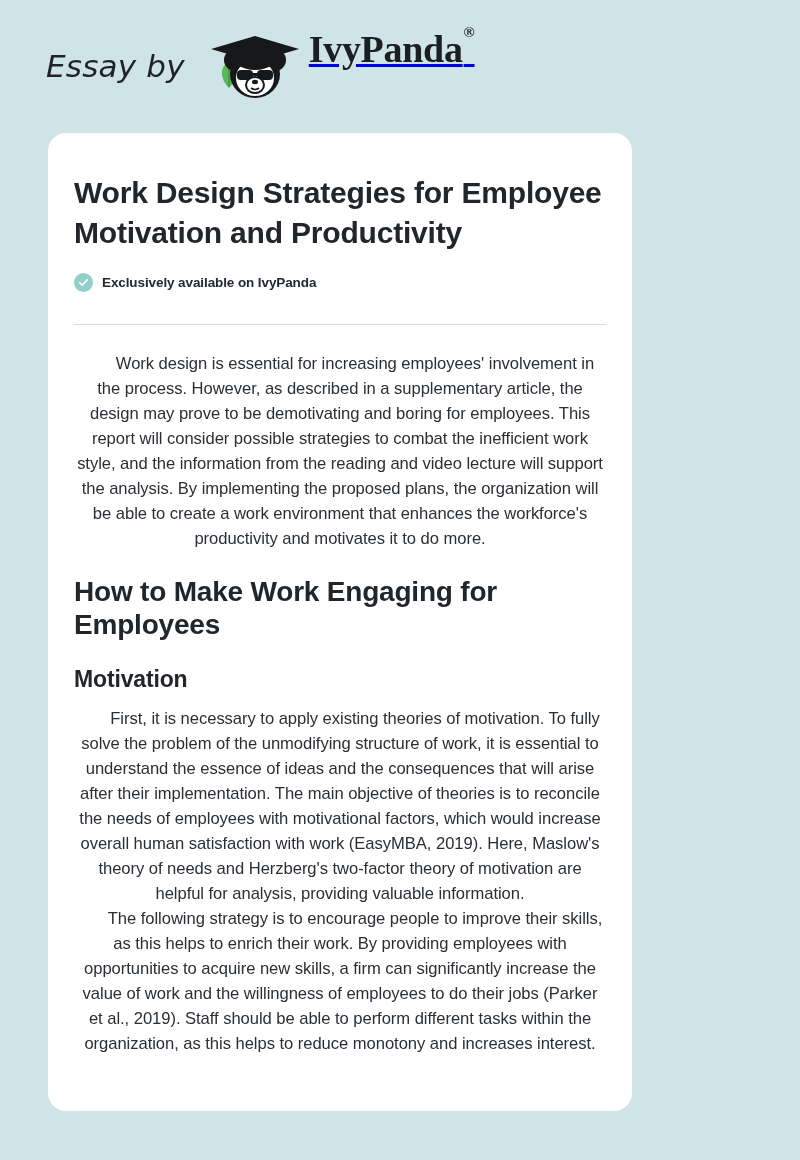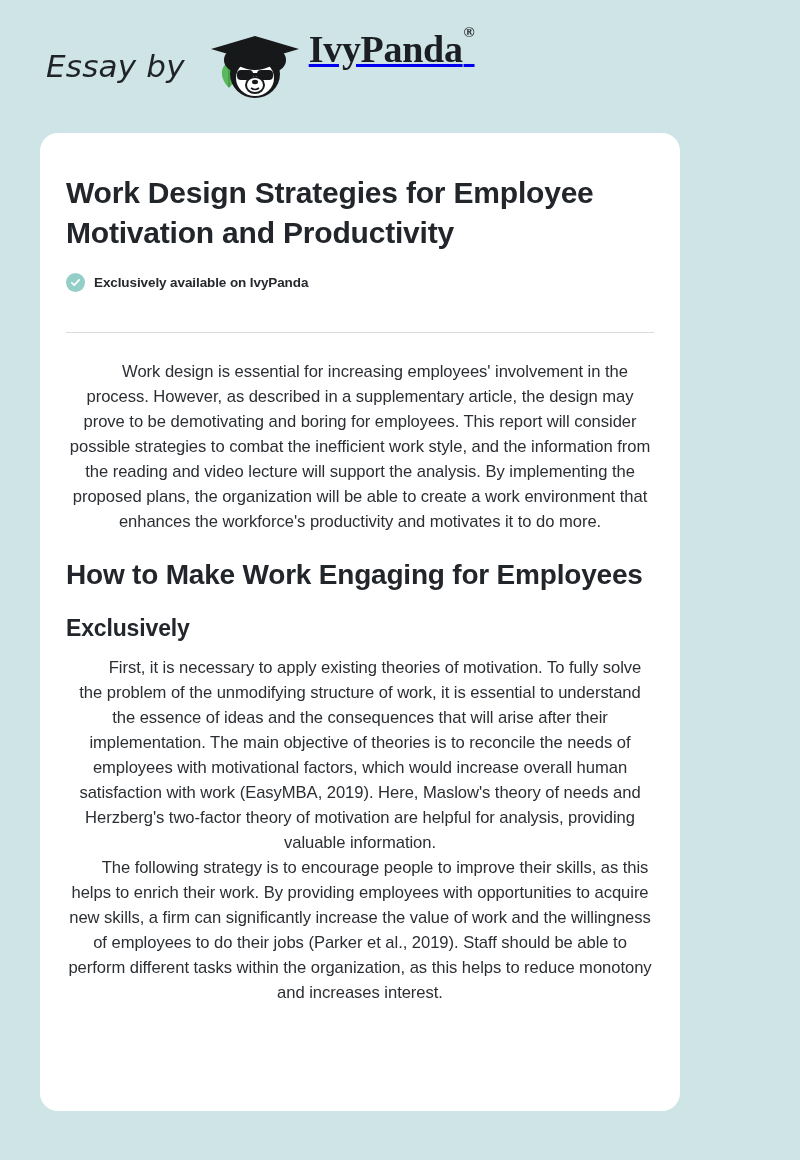--- a/index.html
+++ b/index.html
@@ -65,23 +65,23 @@
     font-weight: 700;
     vertical-align: super;
     position: relative;
     top: -11px;
     left: 1px;
   }
 
   
   .paper-card {
     position: absolute;
-    left: 40px;
+    left: 48px;
     top: 133px;
-    width: 640px;
+    width: 584px;
     height: 978px;
     background: #ffffff;
     border-radius: 18px;
     padding: 40px 26px 0 26px;
     overflow: hidden;
   }
 
   .paper-inner {
     padding: 0 0 0 0;
   }
@@ -93,21 +93,21 @@
     line-height: 1.33;
     letter-spacing: -0.2px;
     margin-bottom: 20px;
   }
 
   
   .exclusive-row {
     display: flex;
     align-items: center;
     gap: 9px;
-    margin-bottom: 40px;
+    margin-bottom: 32px;
   }
 
   .check-circle {
     width: 19px;
     height: 19px;
     border-radius: 50%;
     background: #93cfc7;
     display: flex;
     align-items: center;
     justify-content: center;
@@ -211,19 +211,19 @@
       </span>
       <span class="exclusive-label">Exclusively available on IvyPanda</span>
     </div>
 
     <div class="divider"></div>
 
     <p class="body-text">Work design is essential for increasing employees' involvement in the process. However, as described in a supplementary article, the design may prove to be demotivating and boring for employees. This report will consider possible strategies to combat the inefficient work style, and the information from the reading and video lecture will support the analysis. By implementing the proposed plans, the organization will be able to create a work environment that enhances the workforce's productivity and motivates it to do more.</p>
 
     <h2 class="sec-title spaced-top">How to Make Work Engaging for Employees</h2>
 
-    <h3 class="sub-title">Exclusively</h3>
+    <h3 class="sub-title">Motivation</h3>
     <p class="body-text">First, it is necessary to apply existing theories of motivation. To fully solve the problem of the unmodifying structure of work, it is essential to understand the essence of ideas and the consequences that will arise after their implementation. The main objective of theories is to reconcile the needs of employees with motivational factors, which would increase overall human satisfaction with work (EasyMBA, 2019). Here, Maslow's theory of needs and Herzberg's two-factor theory of motivation are helpful for analysis, providing valuable information.</p>
 
     <p class="body-text">The following strategy is to encourage people to improve their skills, as this helps to enrich their work. By providing employees with opportunities to acquire new skills, a firm can significantly increase the value of work and the willingness of employees to do their jobs (Parker et al., 2019). Staff should be able to perform different tasks within the organization, as this helps to reduce monotony and increases interest.</p>
 
   </div>
 </div>
 
 </body></html>

